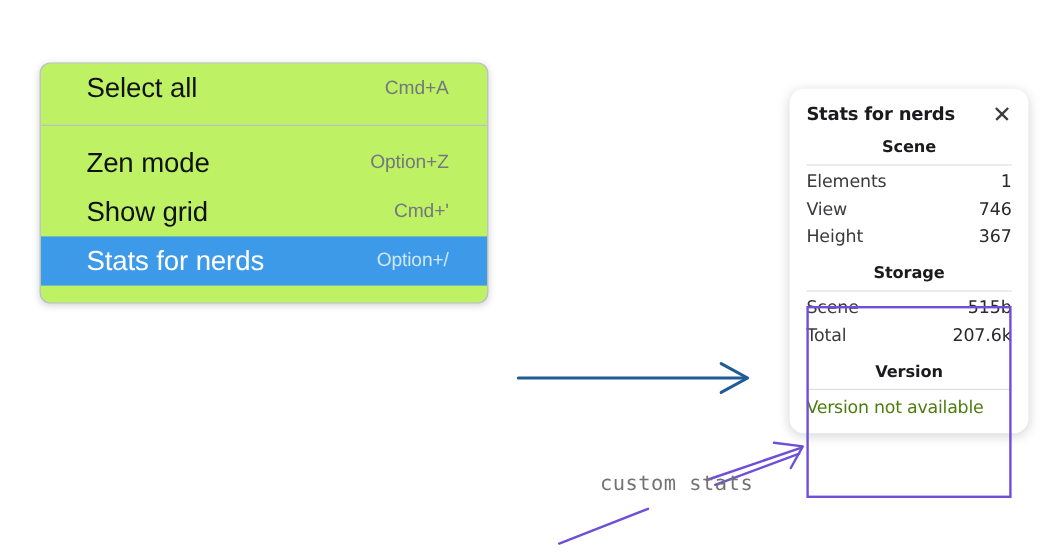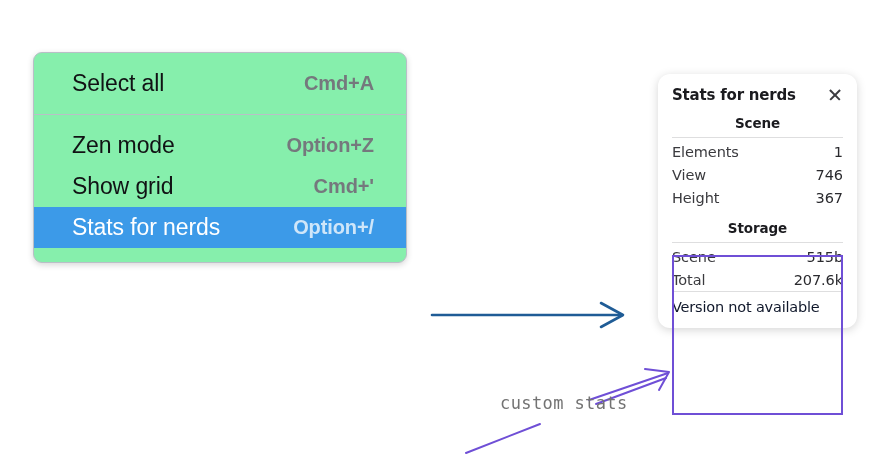--- a/index.html
+++ b/index.html
@@ -21,27 +21,26 @@
     width: 873px;
     height: 461px;
   }
 
   
   .context-menu {
     position: absolute;
     left: 33px;
     top: 52px;
     width: 374px;
-    background: #86efac;
+    background: #bef264;
     border: 1px solid #b9bfc7;
     border-radius: 9px;
     box-shadow: 0 2px 6px rgba(0,0,0,0.16);
     overflow: hidden;
     box-sizing: border-box;
-    padding-top: 10px;
     padding-bottom: 14px;
   }
 
   .menu-group + .menu-group {
     border-top: 1px solid #b9bfc7;
   }
   .menu-group-top {
     padding-bottom: 10px;
   }
   .menu-group-bottom {
@@ -56,24 +55,23 @@
     padding: 0 32px 0 38px;
     box-sizing: border-box;
     white-space: nowrap;
   }
   .menu-item .label {
     font-size: 23px;
     color: #111214;
     letter-spacing: -0.1px;
   }
   .menu-item .shortcut {
-    font-size: 20px;
+    font-size: 16px;
     color: #75787d;
     letter-spacing: -0.1px;
-    font-weight: bold;
   }
   .menu-item.selected {
     background: #3c9ae8;
   }
   .menu-item.selected .label {
     color: #ffffff;
   }
   .menu-item.selected .shortcut {
     color: #cfe6f9;
   }
@@ -148,21 +146,21 @@
     color: #3a3a3e;
     padding: 3.5px 0;
     letter-spacing: -0.1px;
     text-align: center;
   }
   .stat-row .value {
     color: #2a2a2e;
   }
   .stat-note {
     font-size: 14.5px;
-    color: #0f172a;
+    color: #4d7c0f;
     padding: 5px 0 1px 0;
     letter-spacing: -0.2px;
   }
 
   
   .annot-box {
     position: absolute;
     left: 672px;
     top: 255px;
     width: 171px;
@@ -251,20 +249,21 @@
         <span class="label">Scene</span>
         <span class="value">515b</span>
       </div>
       <div class="stat-row">
         <span class="label">Total</span>
         <span class="value">207.6k</span>
       </div>
     </div>
 
     <div class="section">
+      <div class="section-title">Version</div>
       <div class="section-rule"></div>
       <div class="stat-note">Version not available</div>
     </div>
 
   </div>
 
   <div class="annot-box"></div>
 
   <div class="annot-layer">
     <svg width="873" height="461" viewBox="0 0 873 461" xmlns="http://www.w3.org/2000/svg">

